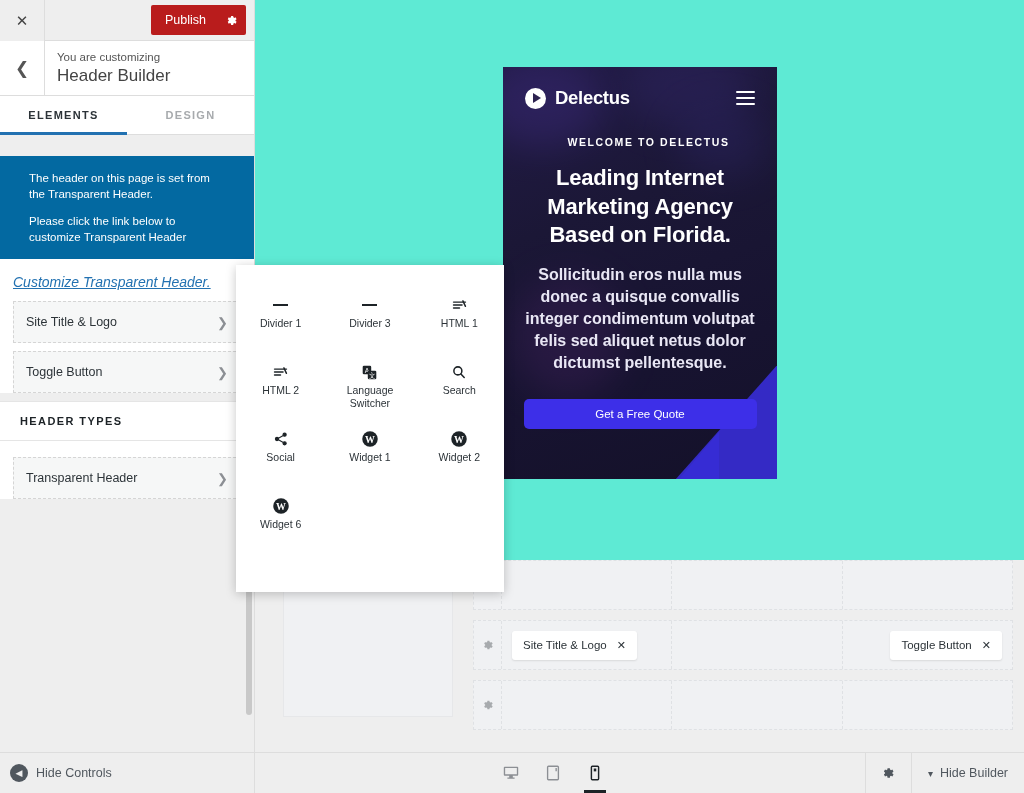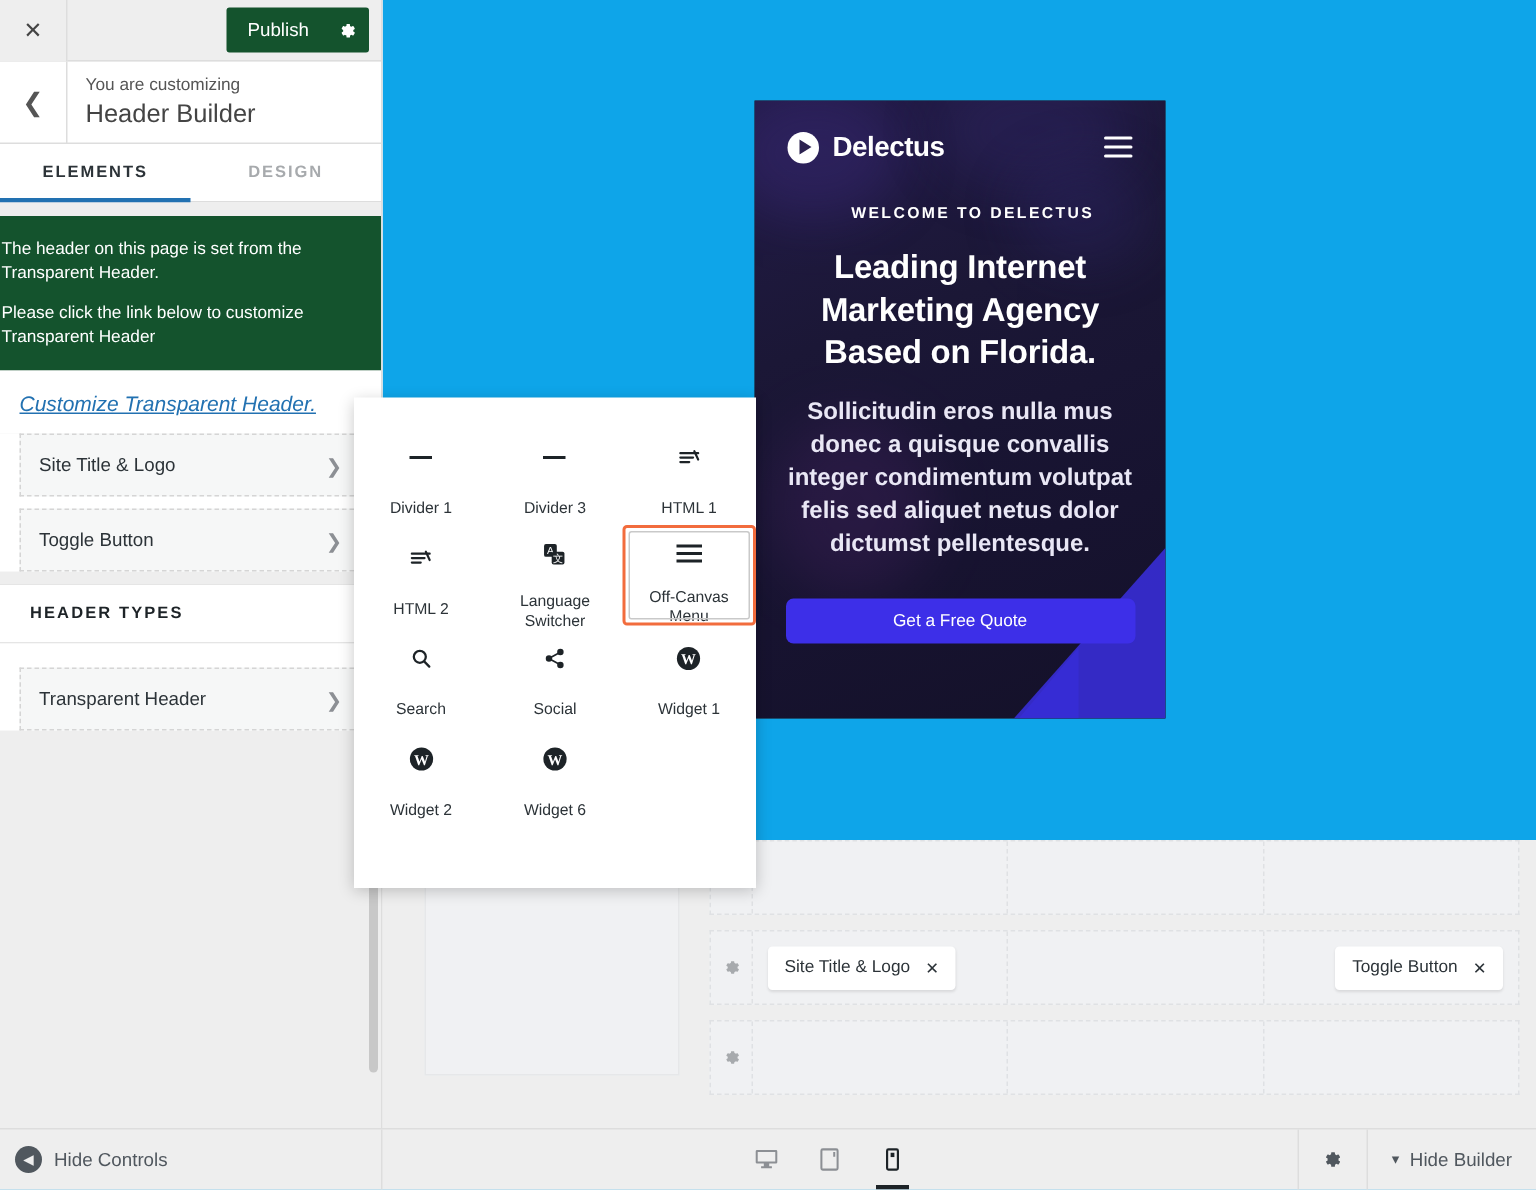--- a/index.html
+++ b/index.html
@@ -28,21 +28,21 @@
   .close-btn {
     width: 45px; height: 41px;
     display: flex; align-items: center; justify-content: center;
     border-right: 1px solid #ddd;
     background: #eee; cursor: pointer;
     color: #444; font-size: 15px; line-height: 1;
   }
   .publish-wrap {
     position: absolute; right: 8px; top: 5px;
     display: flex; height: 30px;
-    background: #14532d; border-radius: 2px;
+    background: #b91c1c; border-radius: 2px;
     align-items: center; overflow: hidden;
   }
   .publish-btn {
     color: #fff; font-size: 12.5px; padding: 0 10px 0 14px;
     background: none; border: none; cursor: pointer;
     font-family: "Liberation Sans", sans-serif;
     height: 30px;
   }
   .publish-gear {
     width: 30px; height: 30px; display: flex;
@@ -70,22 +70,22 @@
     cursor: pointer; position: relative; font-weight: 600;
   }
   .tab.active { color: #2c3338; }
   .tab.active:after {
     content: ""; position: absolute; left: 0; right: 0; bottom: -1px;
     height: 3px; background: #2271b1;
   }
   .tab.inactive { color: #a7aaad; }
 
   .notice {
-    background: #14532d; color: #fff; padding: 14px 1px;
-    font-size: 11.5px; line-height: 16px; margin-top: 9px;
+    background: #0369a1; color: #fff; padding: 14px 29px;
+    font-size: 11.5px; line-height: 16px; margin-top: 21px;
   }
   .notice p + p { margin-top: 11px; }
 
   .panel-body { background: #eee; height: calc(100% - 135px); overflow: hidden; position: relative; }
   .link-row { background: #fff; padding: 14px 13px 10px 13px; }
   .cust-link {
     font-size: 14px; color: #2271b1; font-style: italic;
     text-decoration: underline; cursor: pointer; display: inline-block;
   }
   .elem-row {
@@ -158,21 +158,21 @@
   .hide-builder {
     display: flex; align-items: center; gap: 7px; padding: 0 16px;
     height: 41px; font-size: 12.5px; color: #50575e; cursor: pointer;
     border-left: 1px solid #ddd;
   }
 
   
   .preview {
     position: absolute; left: 255px; top: 0;
     width: 769px; height: 560px;
-    background: #0ea5e9; overflow: hidden;
+    background: #5eead4; overflow: hidden;
   }
   .device-frame {
     position: absolute; left: 248px; top: 67px;
     width: 274px; height: 412px;
     background: #1c2029; overflow: hidden;
   }
   .hero {
     position: relative; width: 274px; height: 412px;
     background: linear-gradient(160deg, #221b47 0%, #1b1736 35%, #171330 70%, #141129 100%);
     overflow: hidden;
@@ -251,21 +251,21 @@
     display: grid; grid-template-columns: repeat(3, 1fr);
   }
   .pick-item {
     height: 67px; display: flex; flex-direction: column;
     align-items: center; justify-content: flex-start;
     padding-top: 11px; cursor: pointer; position: relative;
   }
   .pick-icon { height: 22px; display: flex; align-items: center; justify-content: center; color: #1d2327; }
   .pick-label {
     font-size: 10.5px; color: #2c3338; text-align: center;
-    line-height: 12.5px; margin-top: 17px; width: 70px;
+    line-height: 12.5px; margin-top: 1px; width: 70px;
   }
   .pick-item.selected {
     border: 2px solid #f26c3d; border-radius: 3px;
   }
   .pick-item.selected .inner-box {
     position: absolute; inset: 2px; border: 1px solid #c9c9c9; border-radius: 2px;
   }
   .ham-sm { display: flex; flex-direction: column; gap: 3px; }
   .ham-sm span { display: block; width: 17px; height: 2px; background: #1d2327; }
   .divider-glyph { width: 15px; height: 2px; background: #1d2327; }
@@ -530,31 +530,20 @@
           <svg width="17" height="17" viewBox="0 0 20 20">
               <rect x="2" y="2" width="10" height="10" rx="1.5" fill="#1d2327"></rect>
               <text x="7" y="10" font-size="8" fill="#fff" text-anchor="middle" font-family="Liberation Sans, sans-serif">A</text>
               <rect x="8" y="8" width="10" height="10" rx="1.5" fill="#1d2327"></rect>
               <text x="13" y="16" font-size="8" fill="#fff" text-anchor="middle" font-family="Liberation Sans, sans-serif">文</text>
             </svg>
         </span>
         <span class="pick-label">Language Switcher</span>
       </div>
 
-      <div class="pick-item selected">
-        <span class="inner-box"></span>
-        <span class="pick-icon">
-          <span class="ham-sm">
-              <span></span>
-              <span></span>
-              <span></span>
-            </span>
-        </span>
-        <span class="pick-label">Off-Canvas Menu</span>
-      </div>
 
       <div class="pick-item">
         <span class="pick-icon">
           <svg width="16" height="16" viewBox="0 0 20 20" fill="none" stroke="#1d2327" stroke-width="1.9" stroke-linecap="round">
               <circle cx="8.6" cy="8.6" r="5"></circle>
               <line x1="12.4" y1="12.6" x2="16.5" y2="16.8"></line>
             </svg>
         </span>
         <span class="pick-label">Search</span>
       </div>

